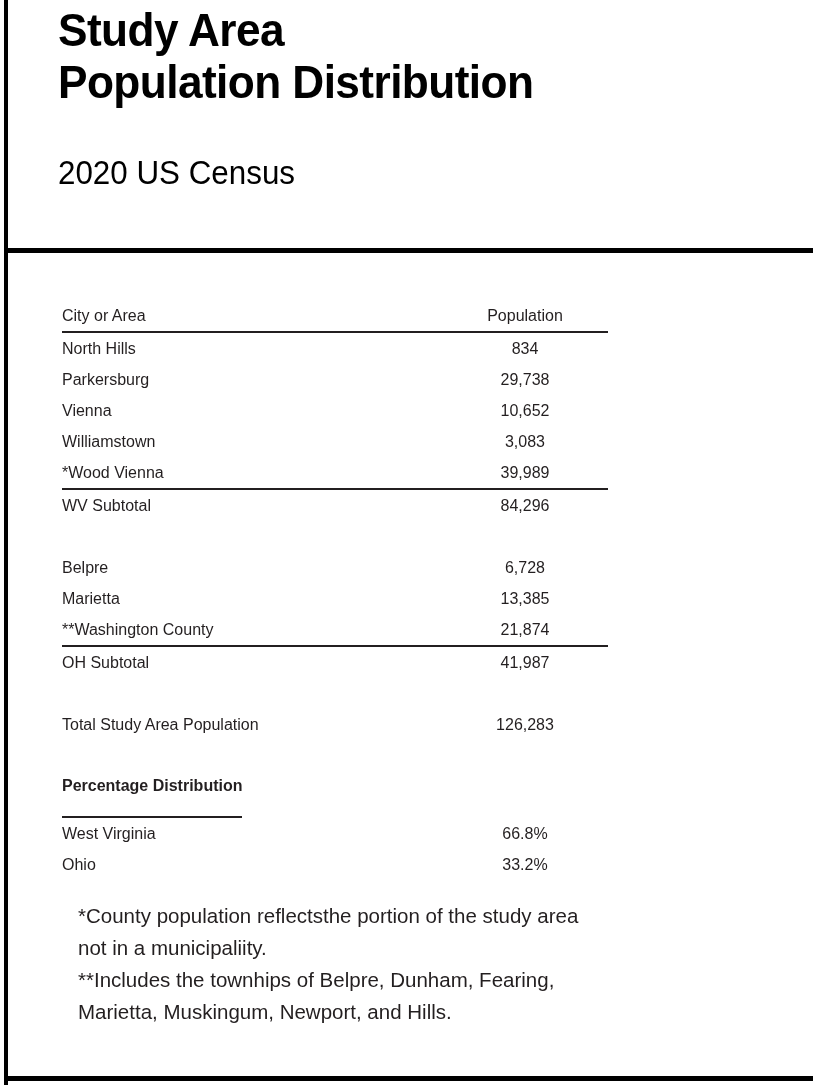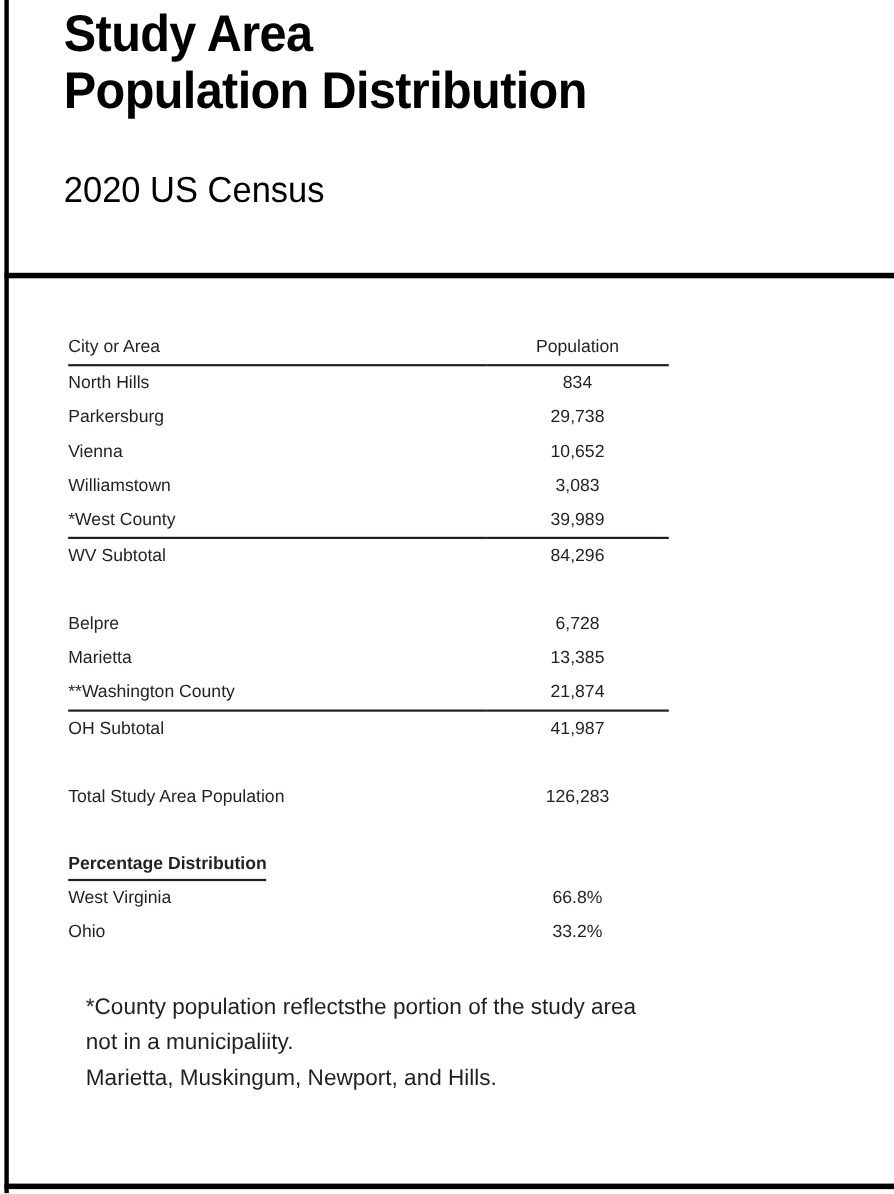--- a/index.html
+++ b/index.html
@@ -118,21 +118,21 @@
   tr.head-row th { border-bottom: 2.5px solid #231f20; }
   tr.rule-above td { border-top: 2.5px solid #231f20; }
   td.bold, th.bold { font-weight: 700; }
   tr.spacer td { height: 31px; line-height: 31px; }
   tr.spacer-sm td { height: 30px; line-height: 30px; }
 
   .underline-label {
     display: inline-block;
     font-weight: 700;
     border-bottom: 2.5px solid #231f20;
-    padding-bottom: 0;
+    padding-bottom: 17px;
     line-height: 26px;
   }
 
   
   .notes {
     position: absolute;
     left: 78px;
     top: 900px;
     width: 580px;
     color: #231f20;
@@ -181,21 +181,21 @@
         </tr>
         <tr>
           <td>Vienna</td>
           <td class="val">10,652</td>
         </tr>
         <tr>
           <td>Williamstown</td>
           <td class="val">3,083</td>
         </tr>
         <tr>
-          <td>*West County</td>
+          <td>*Wood Vienna</td>
           <td class="val">39,989</td>
         </tr>
         <tr class="rule-above">
           <td class="bold">WV Subtotal</td>
           <td class="val">84,296</td>
         </tr>
         <tr class="spacer">
           <td>&nbsp;</td>
           <td>&nbsp;</td>
         </tr>
@@ -239,16 +239,17 @@
           <td>Ohio</td>
           <td class="val">33.2%</td>
         </tr>
       </tbody>
     </table>
   </div>
 
   <div class="notes">
     <p>*County population reflectsthe portion of the study area</p>
     <p>not in a municipaliity.</p>
+    <p>**Includes the townhips of Belpre, Dunham, Fearing,</p>
     <p>Marietta, Muskingum, Newport, and Hills.</p>
   </div>
 
 </div>
 
 </body></html>

